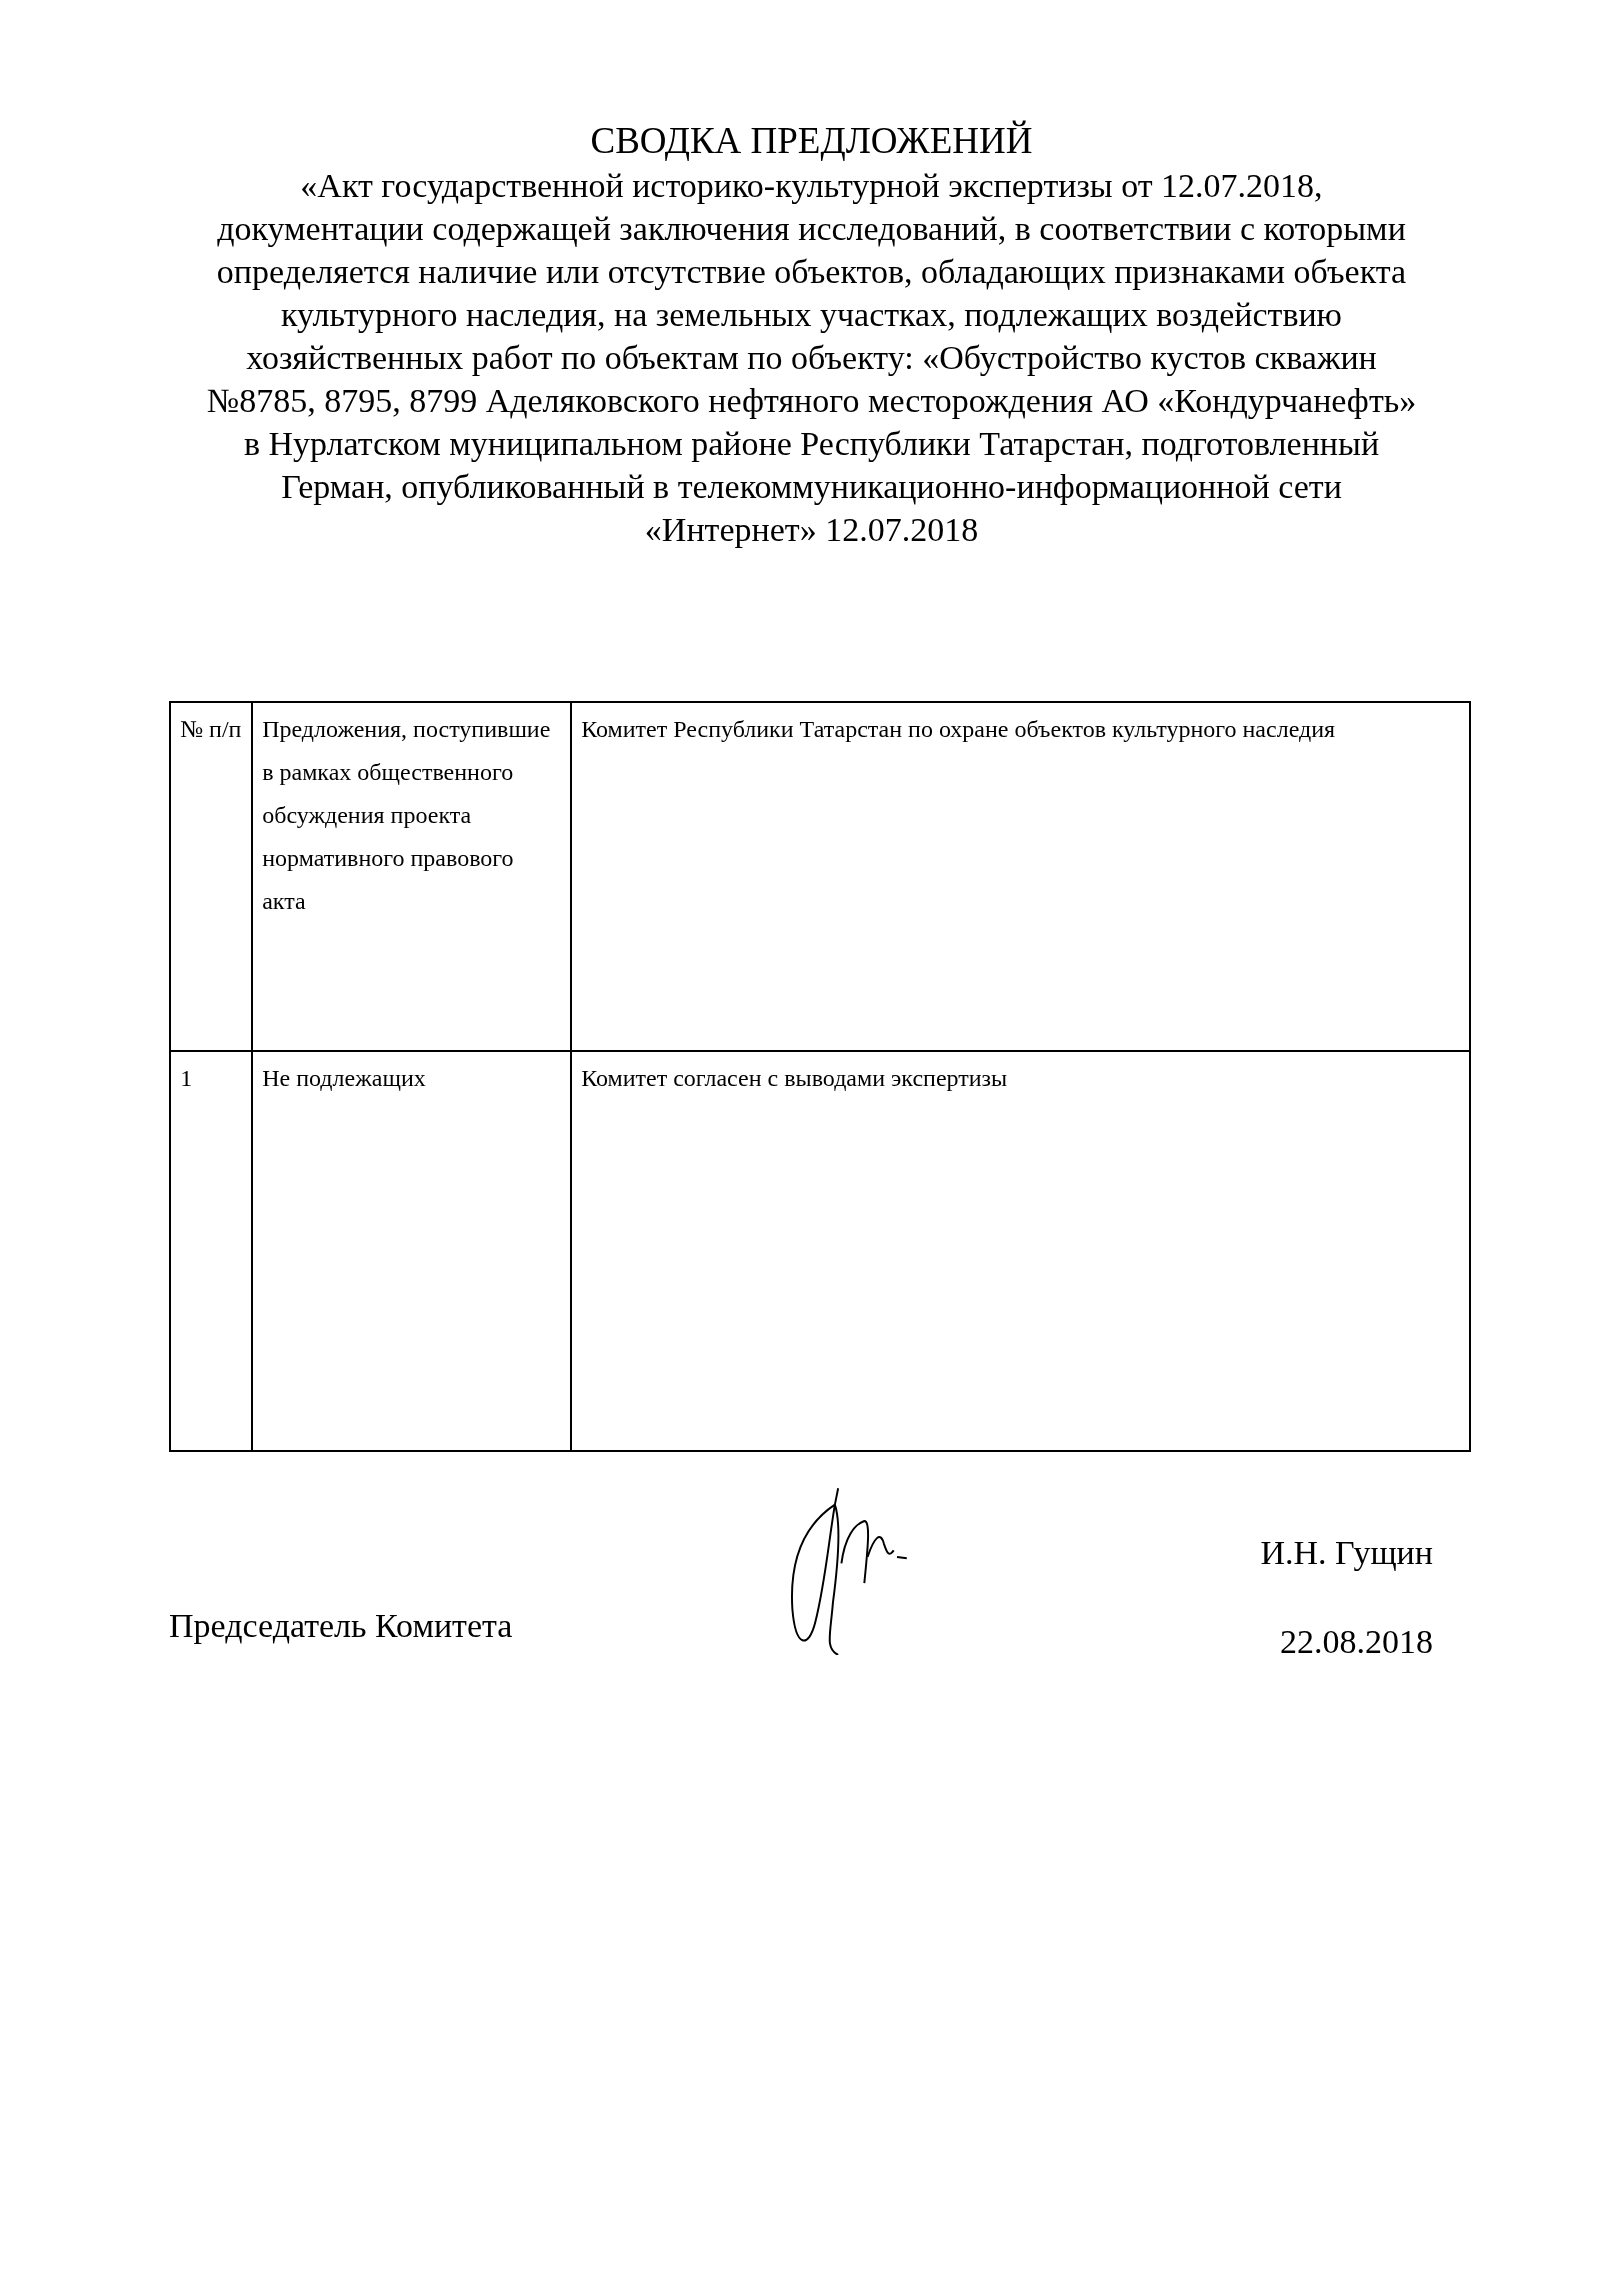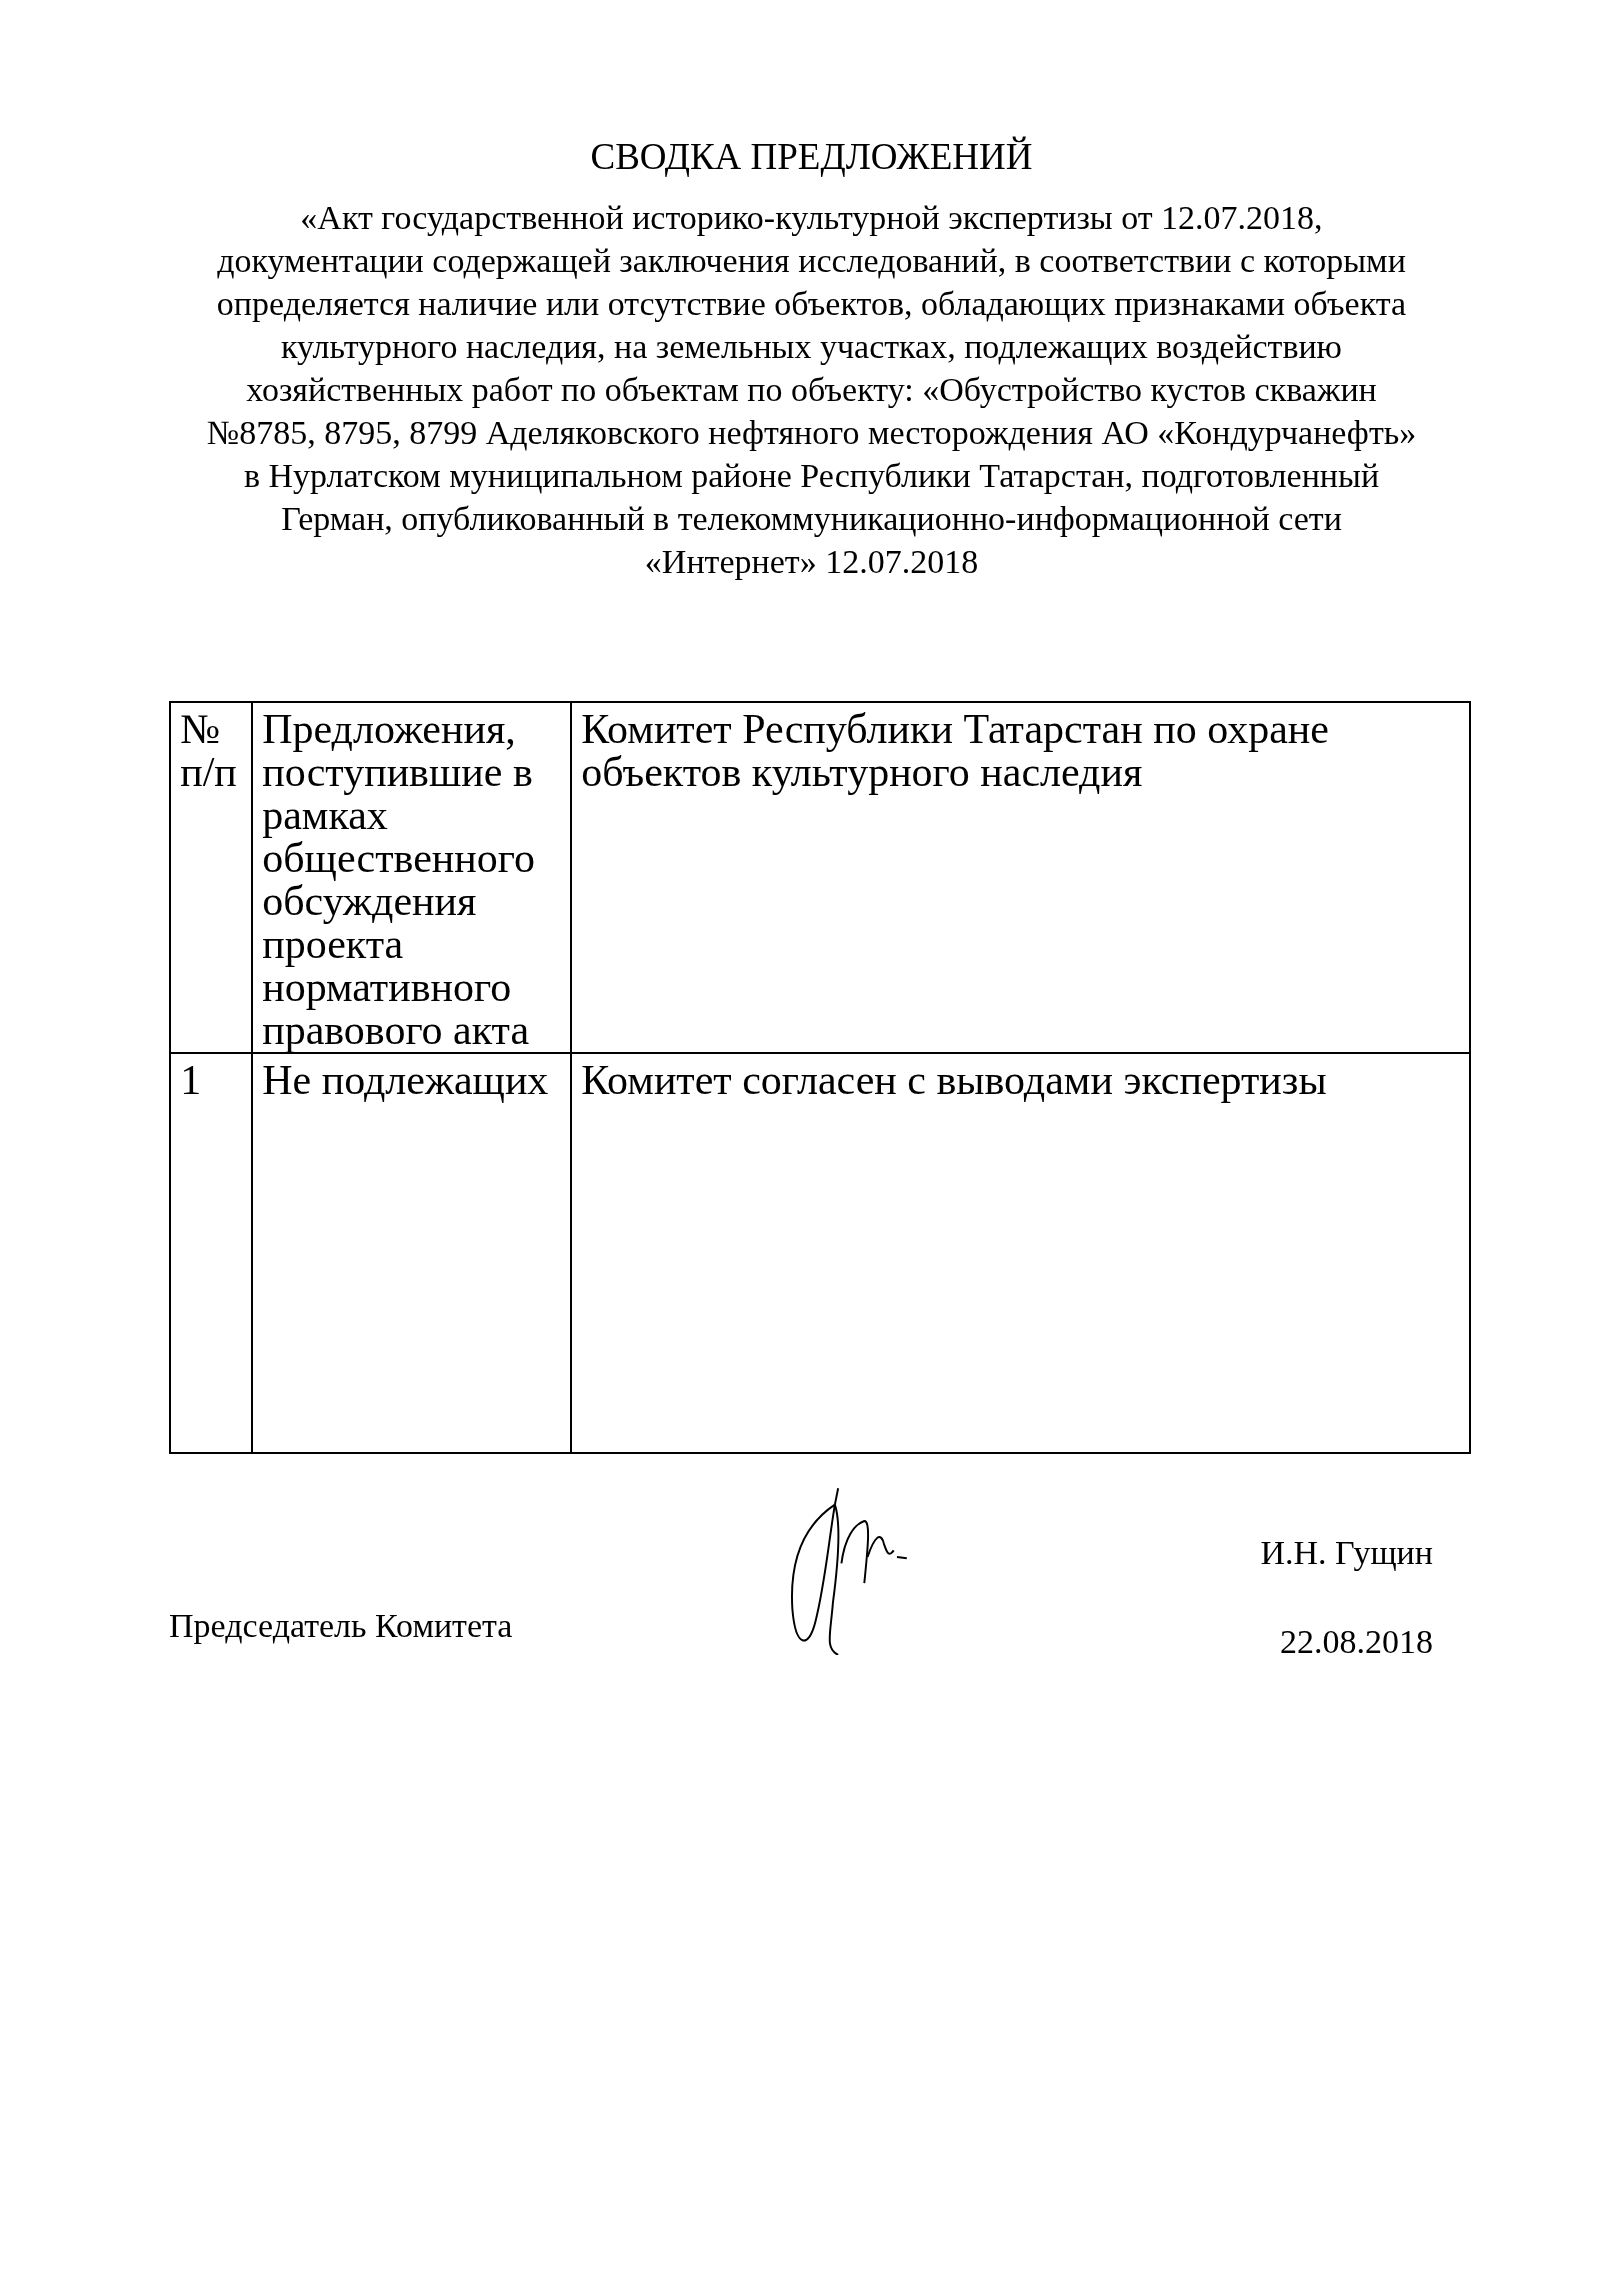--- a/index.html
+++ b/index.html
@@ -19,21 +19,21 @@
       position: absolute;
       left: 157px;
       top: 118px;
       width: 1309px;
       text-align: center;
     }
     .title {
       font-size: 37px;
       line-height: 46px;
       font-weight: normal;
-      margin: 16px;
+      margin: 0;
     }
     .subtitle {
       font-size: 33px;
       line-height: 42px;
       font-weight: bold;
       margin: 0;
     }
     .desc {
       font-size: 34px;
       line-height: 43px;
@@ -41,21 +41,21 @@
     }
     .desc span { display: block; white-space: nowrap; }
     .subtitle span { display: block; white-space: nowrap; }
 
     table.proposals {
       position: absolute;
       left: 169px;
       top: 701px;
       width: 1302px;
       border-collapse: collapse;
-      font-size: 42px;
+      font-size: 24px;
       line-height: 43px;
       table-layout: fixed;
     }
     table.proposals td {
       border: 2px solid #000;
       vertical-align: top;
       padding: 5.2px 9.2px 0 9.2px;
     }
     .col-num { width: 82px; }
     .col-prop { width: 319px; }

